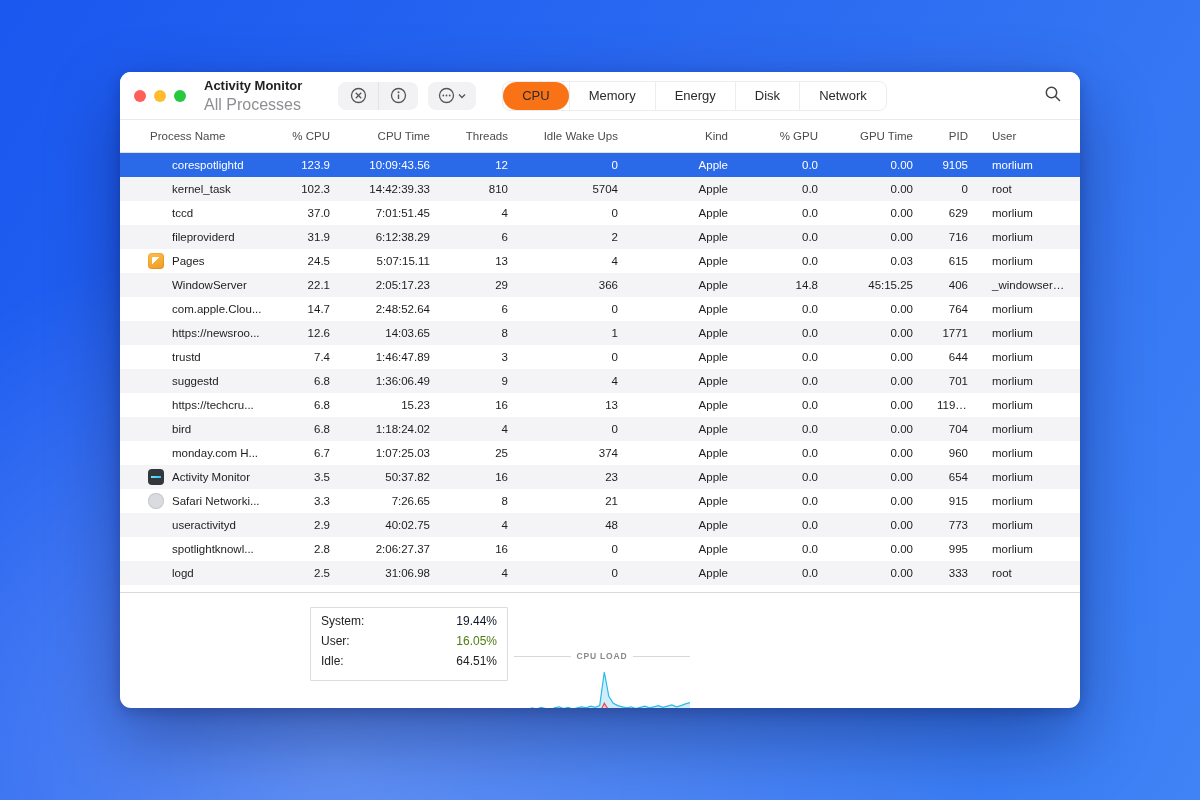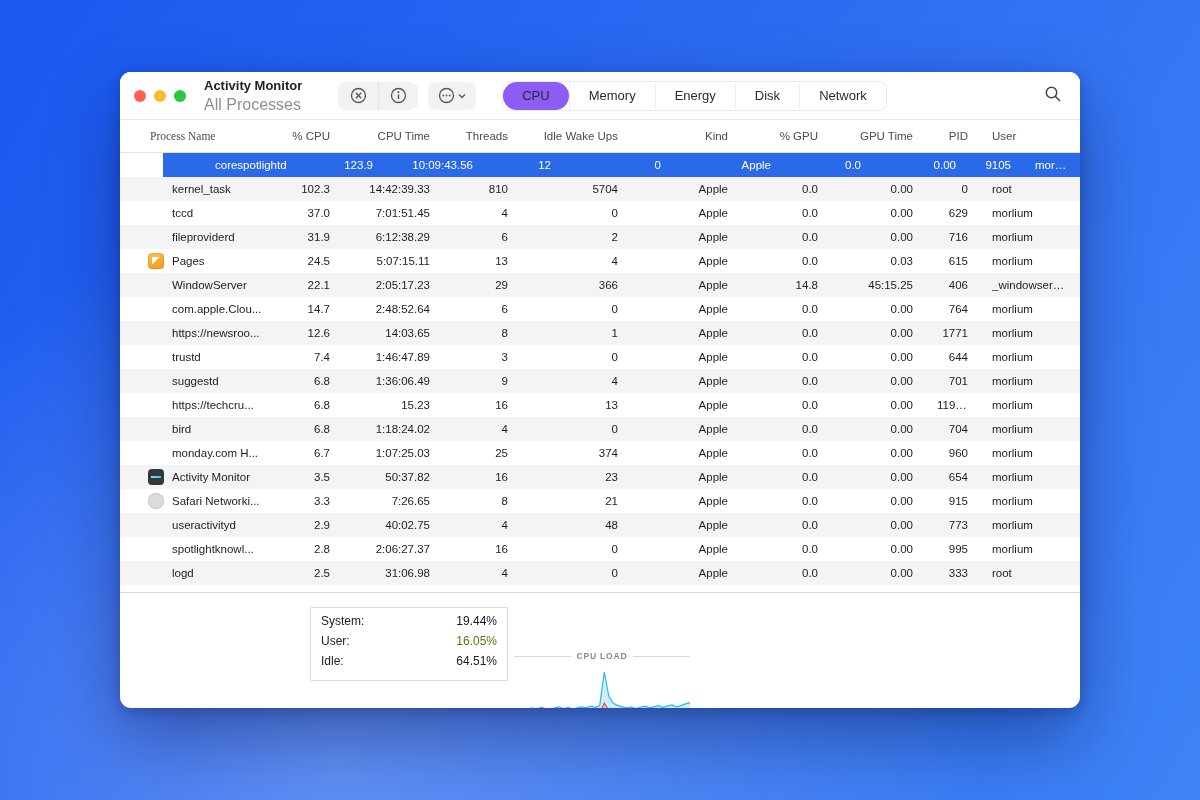--- a/index.html
+++ b/index.html
@@ -46,40 +46,40 @@
   }
   .tabs {
     display:flex; align-items:center; height:30px; border:1px solid #ececee;
     border-radius:8px; background:#fff; overflow:hidden;
   }
   .tab {
     border:none; background:transparent; font-size:13px; color:#2b2b2e;
     padding:0 19px; height:100%; font-family:inherit;
   }
   .tab + .tab { border-left:1px solid #ededef; }
-  .tab.active { background:#8b5cf6; border-radius:14px; }
+  .tab.active { background:#f97316; border-radius:14px; }
   .spacer { flex:1; }
   .searchbtn { border:none; background:transparent; padding:4px; }
   
   .grid-cols {
     display:grid;
     grid-template-columns:150px 72px 100px 78px 110px 110px 90px 95px 55px 1fr;
   }
   .thead {
     height:33px; align-items:center; border-bottom:1px solid #e2e2e4;
     font-size:11.5px; color:#4c4c4f; background:#fff;
   }
   .hcell { padding:0 12px; white-space:nowrap; overflow:hidden; }
   .hcell.l { text-align:left; }
   .hcell.r { text-align:right; }
-  .hcell:first-child { padding-left:30px;font-family:Liberation Serif, serif; }
+  .hcell:first-child { padding-left:30px; }
   .tbody { }
   .row { height:24px; align-items:center; background:#fff; }
   .row.alt { background:#f4f4f6; }
-  .row.selected { background:#2a69e8; color:#fff;margin-left:43px; }
+  .row.selected { background:#2a69e8; color:#fff; }
   .cell {
     padding:0 12px; white-space:nowrap; overflow:hidden; text-overflow:ellipsis;
     line-height:24px; font-size:11.5px;
   }
   .cell.l { text-align:left; }
   .cell.r { text-align:right; }
   .cell.namecell {
     display:flex; align-items:center; gap:8px; padding-left:28px;
   }
   .appicon { width:16px; height:16px; border-radius:4px; flex:0 0 16px; position:relative; }

